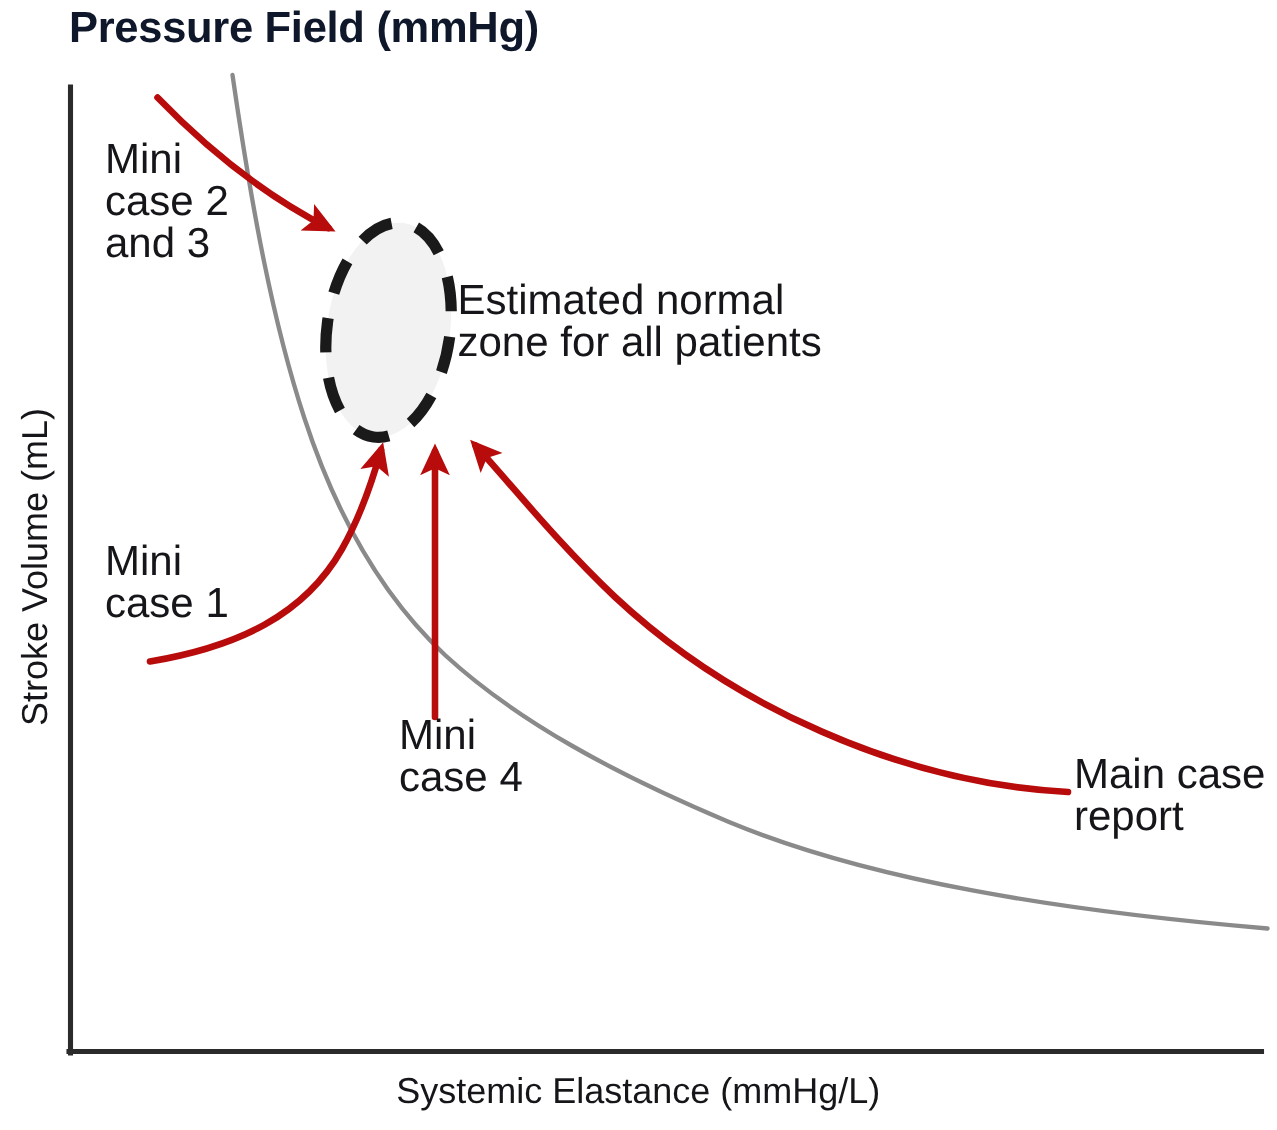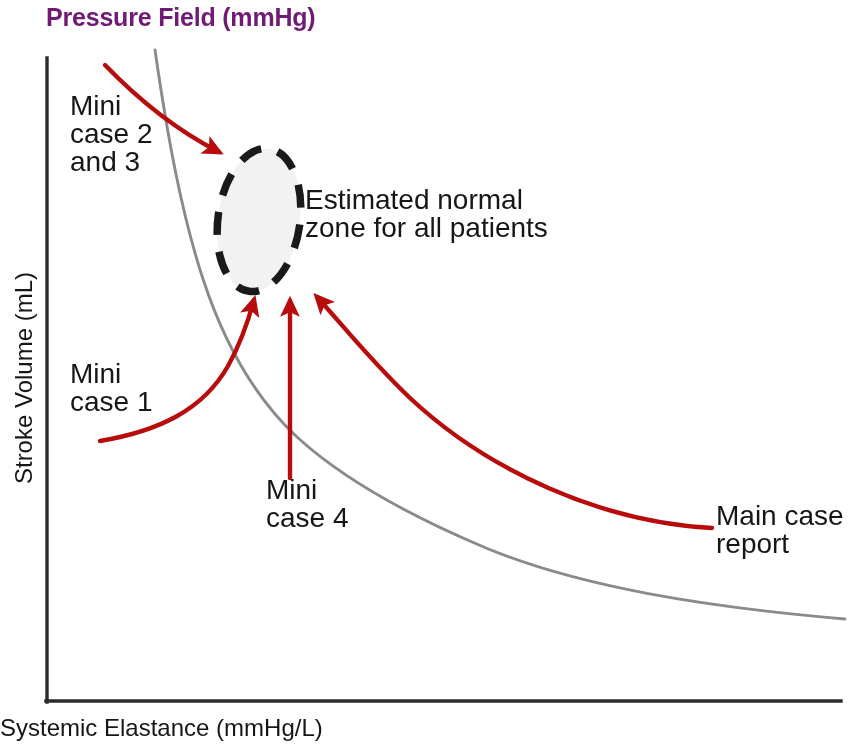--- a/index.html
+++ b/index.html
@@ -19,32 +19,32 @@
     position: absolute;
     left: 0;
     top: 0;
     width: 851px;
     height: 753px;
   }
   .chart-title {
     position: absolute;
     left: 46px;
     top: 3px;
-    font-size: 25px;
+    font-size: 29px;
     font-weight: bold;
-    color: #701a75;
+    color: #0f172a;
     letter-spacing: -0.2px;
     white-space: nowrap;
   }
   .axis-label-x {
     position: absolute;
     left: 0;
     top: 714px;
     width: 851px;
-    text-align: left;
+    text-align: center;
     font-size: 24px;
     color: #16161a;
     white-space: nowrap;
   }
   .axis-label-y {
     position: absolute;
     left: -141px;
     top: 364px;
     width: 330px;
     text-align: center;

